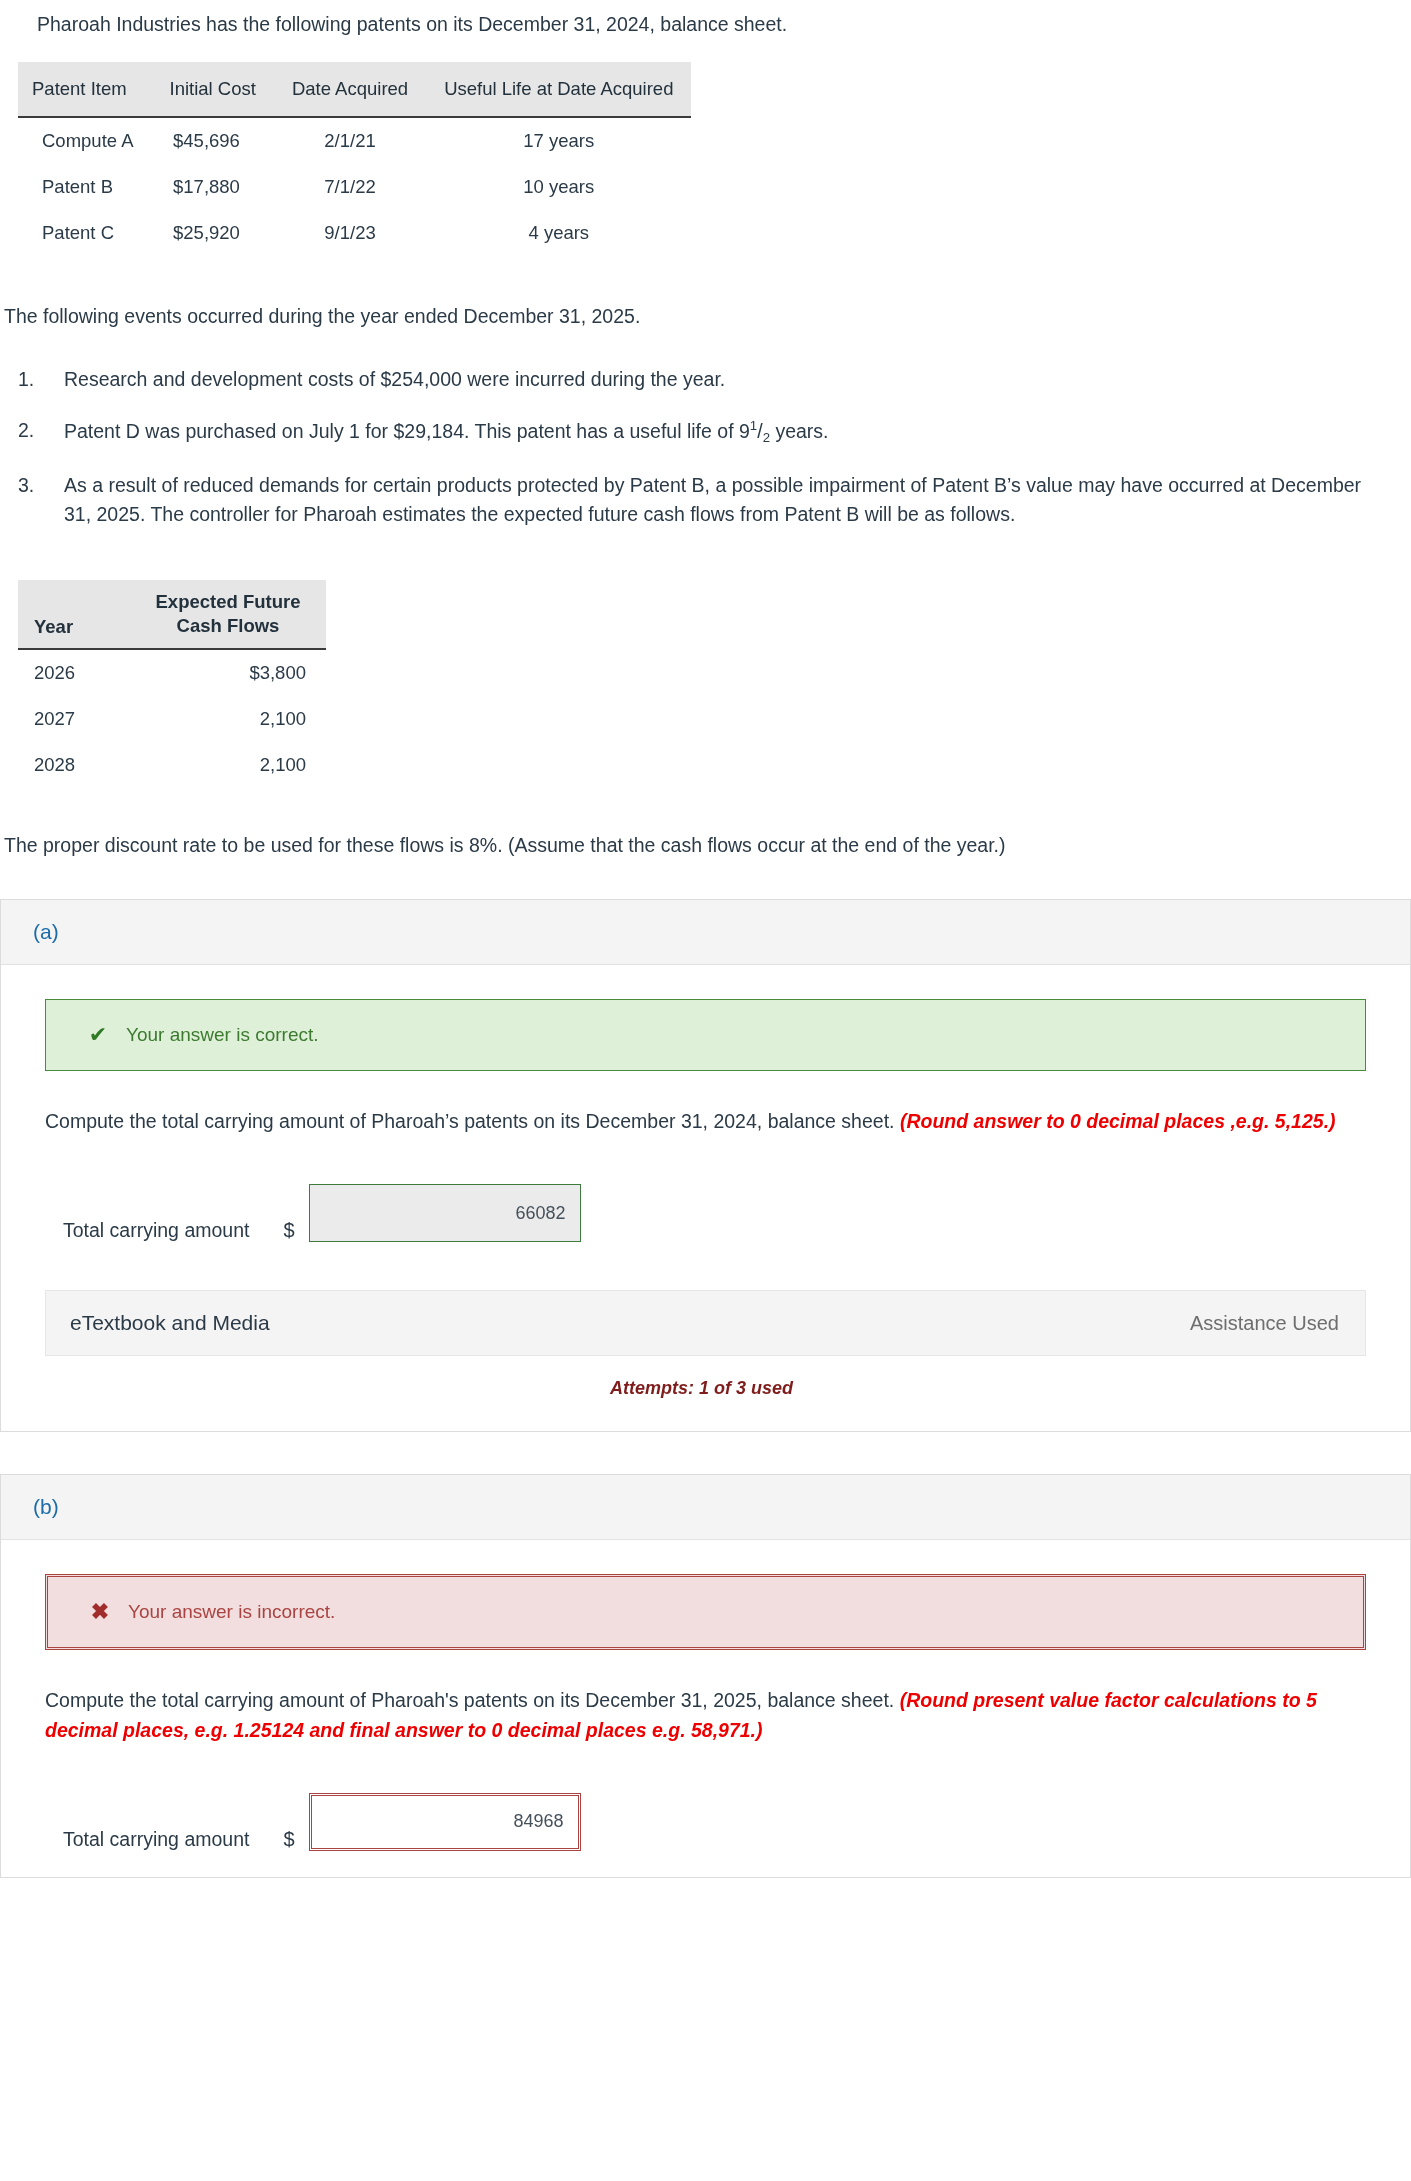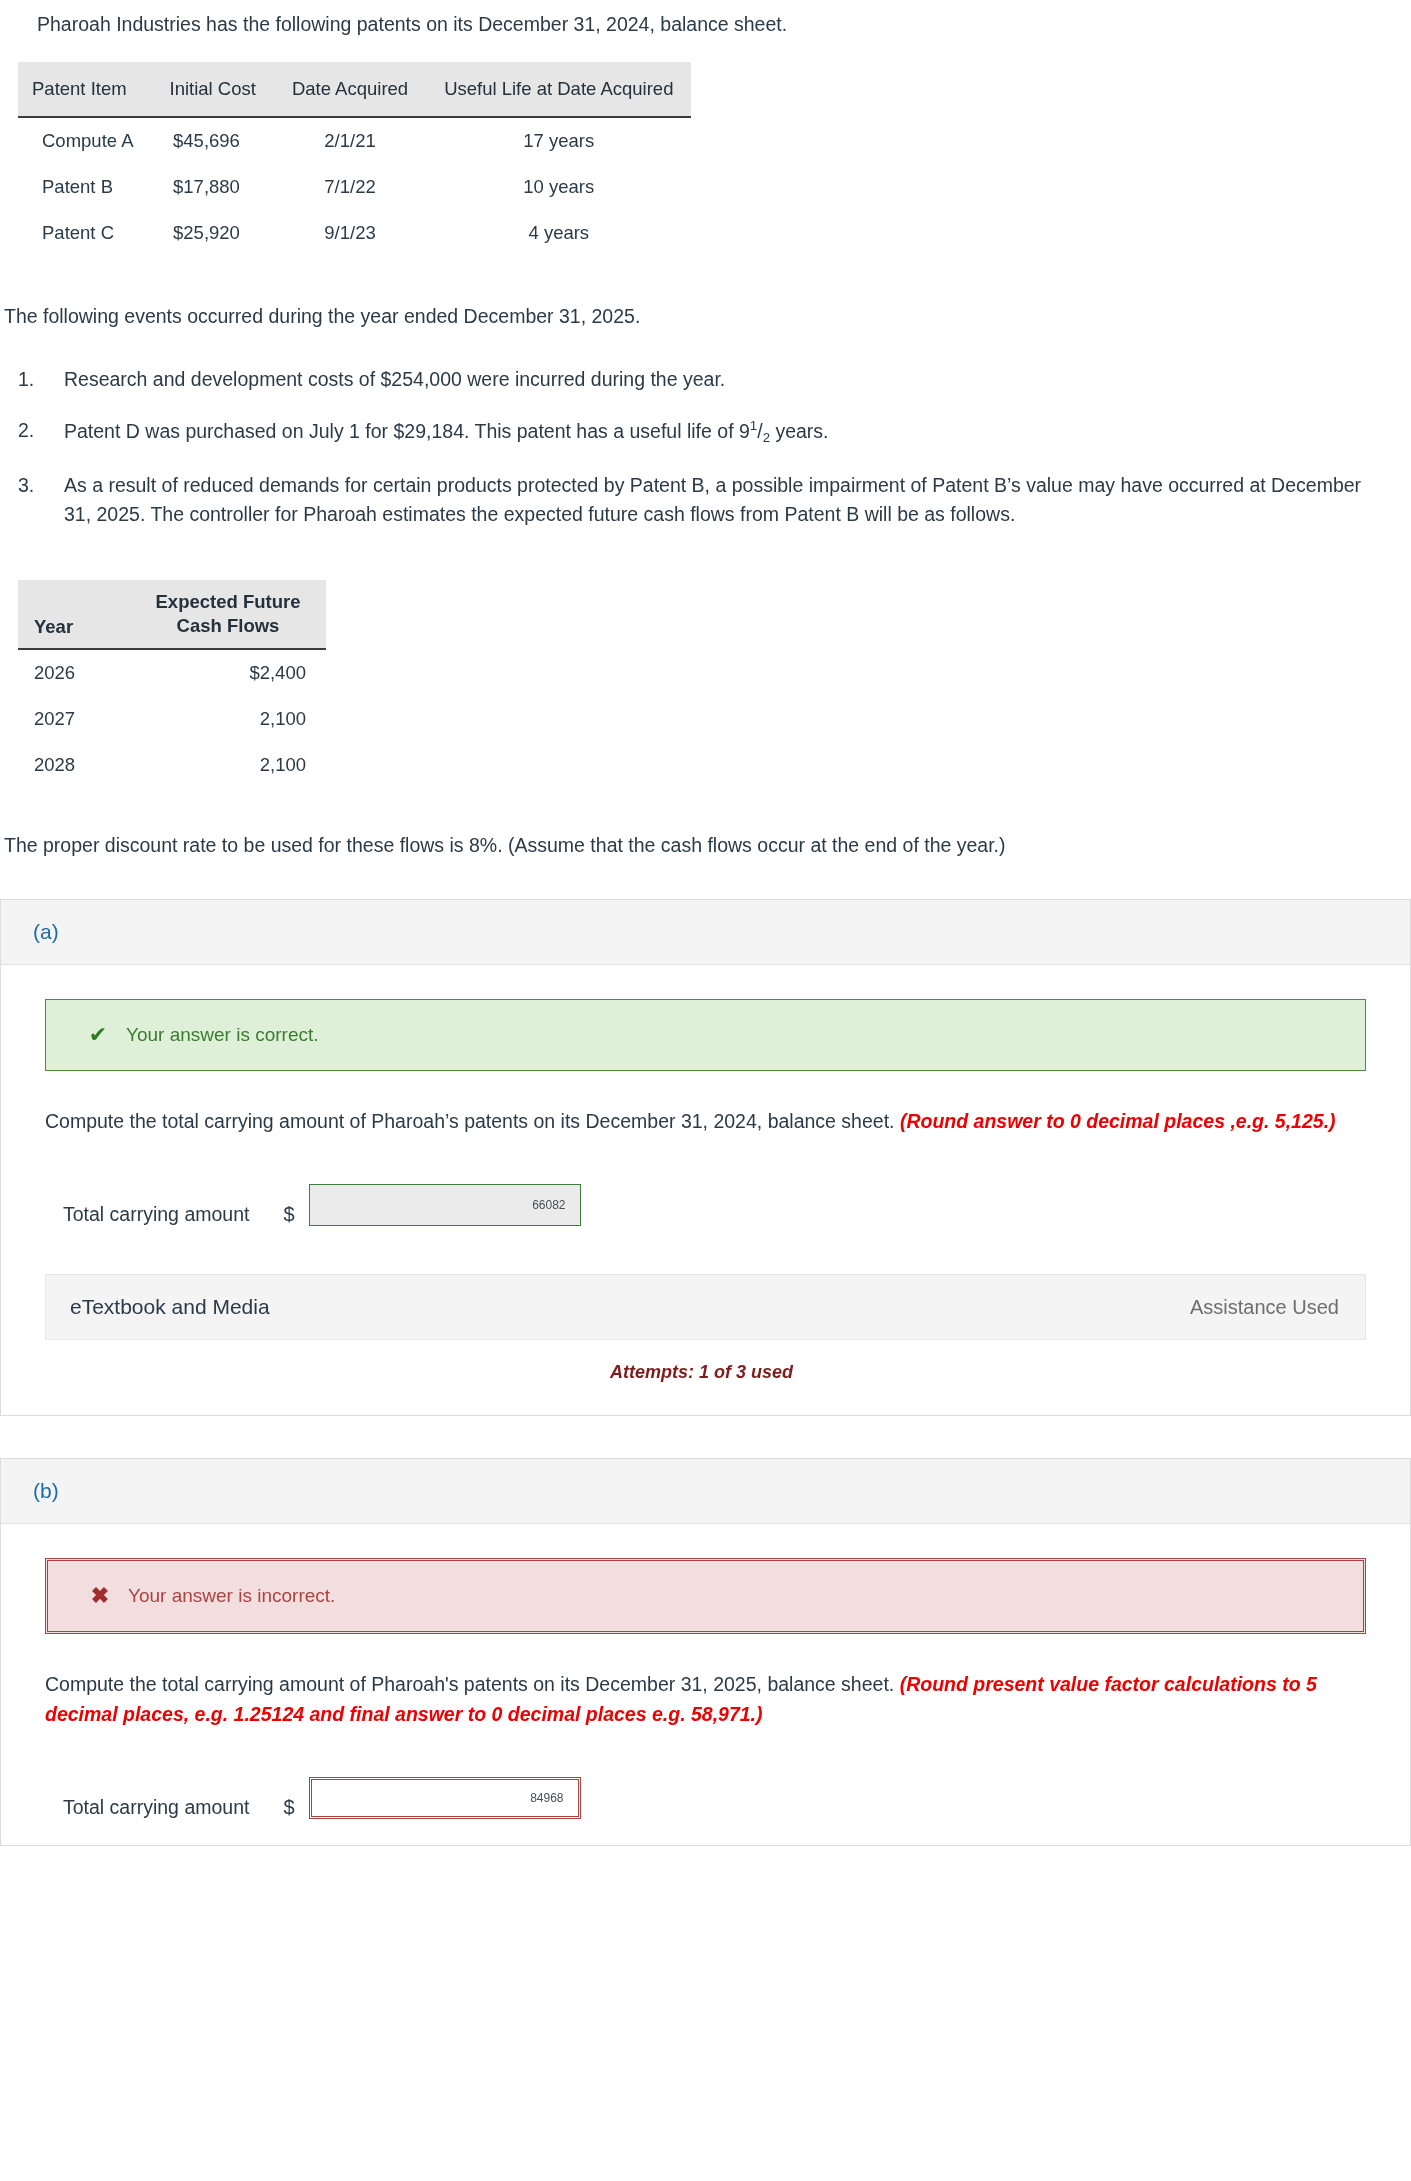--- a/index.html
+++ b/index.html
@@ -136,22 +136,22 @@
 
   .answer-row {
     display: flex;
     align-items: flex-end;
     margin: 48px 0 0 18px;
   }
   .answer-label { font-size: 19.5px; color: #2b3a47; }
   .answer-dollar { font-size: 20px; margin: 0 14px 0 34px; color: #2b3a47; }
   .answer-box {
     width: 272px;
-    height: 42px;
-    font-size: 12px;
+    height: 58px;
+    font-size: 18px;
     text-align: right;
     padding: 0 14px;
     color: #45505a;
     font-family: "Liberation Sans", sans-serif;
   }
   .answer-box.ok { background: #ebebeb; border: 1px solid #3f7a3f; }
   .answer-box.bad { background: #ffffff; border: 3px double #a94442; }
 
   .etext-bar {
     display: flex;
@@ -231,21 +231,21 @@
   <table class="data cash">
     <thead>
       <tr>
         <th class="th-year">Year</th>
         <th class="th-cf"><span>Expected Future</span><br><span>Cash Flows</span></th>
       </tr>
     </thead>
     <tbody>
       <tr>
         <td class="c-year">2026</td>
-        <td class="c-val">$2,400</td>
+        <td class="c-val">$3,800</td>
       </tr>
       <tr>
         <td class="c-year">2027</td>
         <td class="c-val">2,100</td>
       </tr>
       <tr>
         <td class="c-year">2028</td>
         <td class="c-val">2,100</td>
       </tr>
     </tbody>

